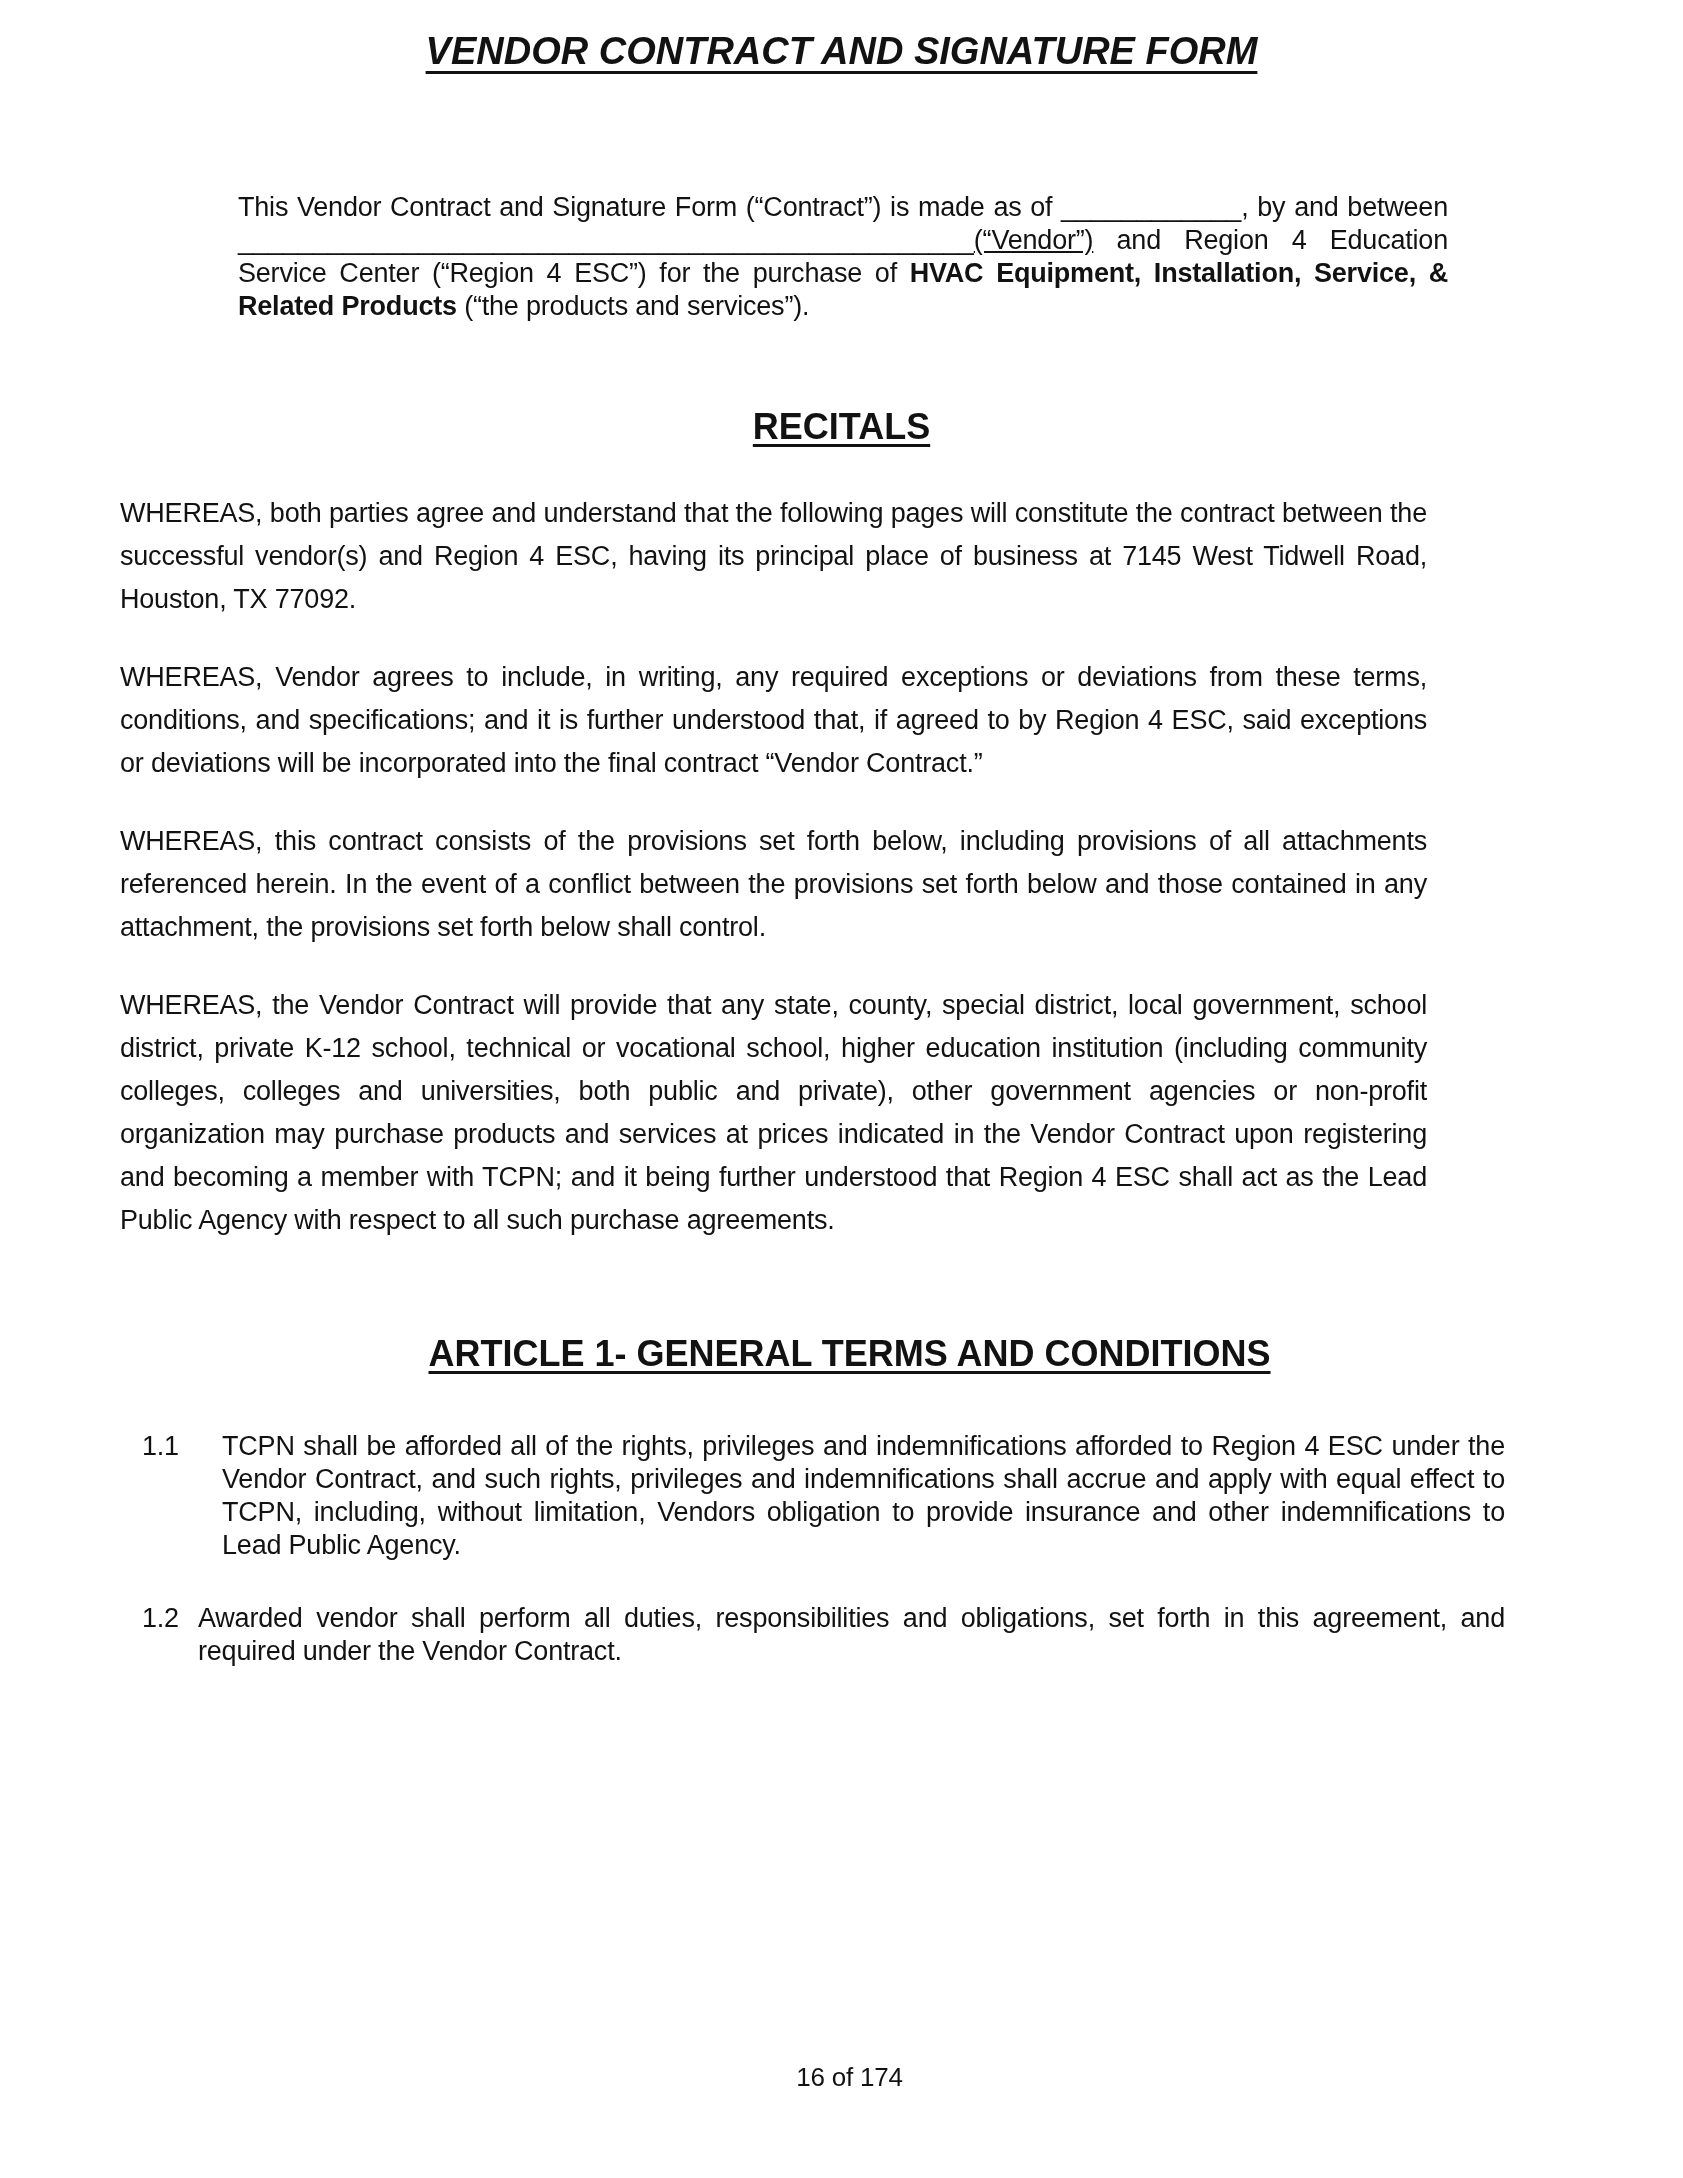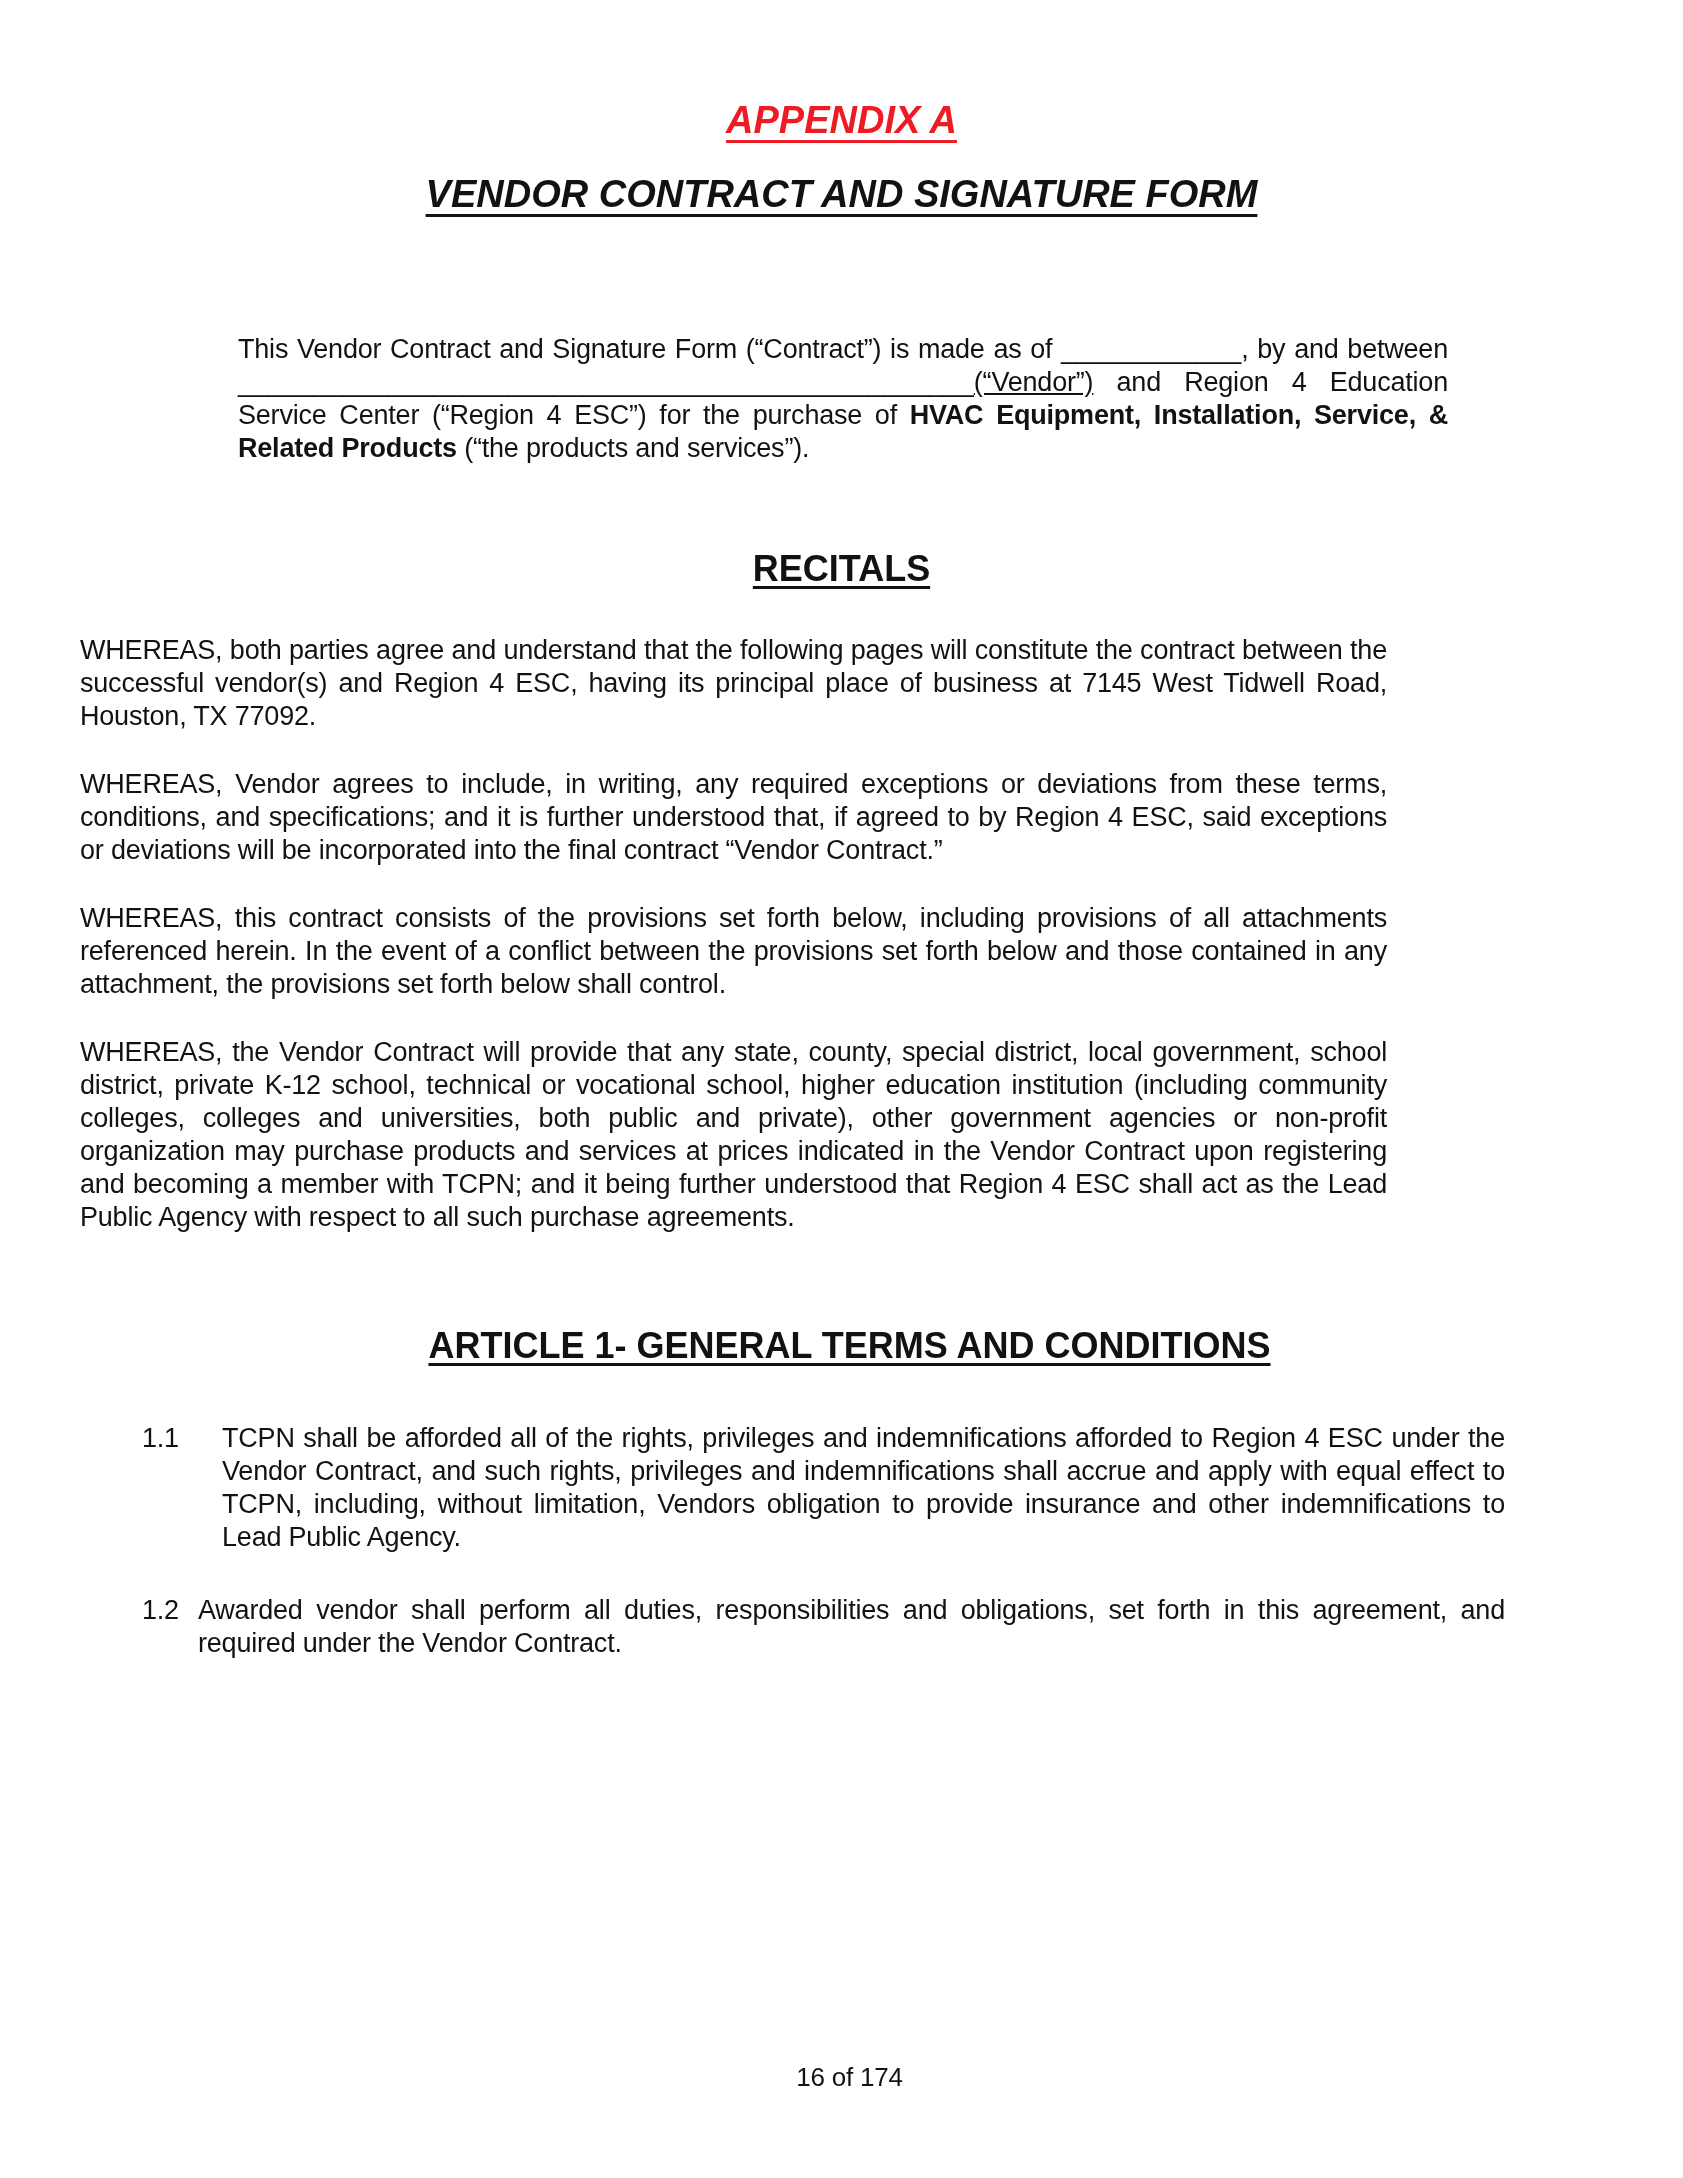--- a/index.html
+++ b/index.html
@@ -54,24 +54,24 @@
   }
   .section-heading .u {
     text-decoration: underline;
     text-decoration-thickness: 2.5px;
     text-underline-offset: 5px;
   }
   .recitals-heading { margin-top: 83px; }
   .article-heading  { margin-top: 91px; padding-left: 16px; }
 
   .body-para {
-    margin: 35px 0 0 80px;
+    margin: 35px 0 0 120px;
     width: 1307px;
     font-size: 27px;
-    line-height: 33px;
+    line-height: 43px;
     text-align: justify;
     letter-spacing: -0.2px;
   }
   .body-para.first { margin-top: 44px; }
 
   .list-item {
     display: flex;
     margin: 40px 0 0 142px;
     width: 1363px;
     font-size: 27px;
@@ -97,21 +97,20 @@
     text-align: center;
     font-size: 26px;
     letter-spacing: -0.2px;
   }
 </style>
 </head>
 <body>
 
 <div class="page" style="color: rgb(18, 18, 18);">
 
-  <h1 class="doc-title appendix-title"><span class="u" style="color: rgb(237, 28, 36);">APPENDIX A</span></h1>
 
   <h2 class="doc-title form-title"><span class="u">VENDOR CONTRACT AND SIGNATURE FORM</span></h2>
 
   <p class="intro"><span>This Vendor Contract and Signature Form (“Contract”) is made as of </span><span class="blank">____________</span><span>, by and between </span><span class="blank">_________________________________________________</span><span class="underlined">(“Vendor”)</span><span> and Region 4 Education Service Center (“Region 4 ESC”) for the purchase of </span><span class="bold-products">HVAC Equipment, Installation, Service, &amp; Related Products</span><span> (“the products and services”).</span></p>
 
   <h3 class="section-heading recitals-heading"><span class="u">RECITALS</span></h3>
 
   <p class="body-para first">WHEREAS, both parties agree and understand that the following pages will constitute the contract between the successful vendor(s) and Region 4 ESC, having its principal place of business at 7145 West Tidwell Road, Houston, TX 77092.</p>
   <p class="body-para">WHEREAS, Vendor agrees to include, in writing, any required exceptions or deviations from these terms, conditions, and specifications; and it is further understood that, if agreed to by Region 4 ESC, said exceptions or deviations will be incorporated into the final contract “Vendor Contract.”</p>
   <p class="body-para">WHEREAS, this contract consists of the provisions set forth below, including provisions of all attachments referenced herein. In the event of a conflict between the provisions set forth below and those contained in any attachment, the provisions set forth below shall control.</p>

